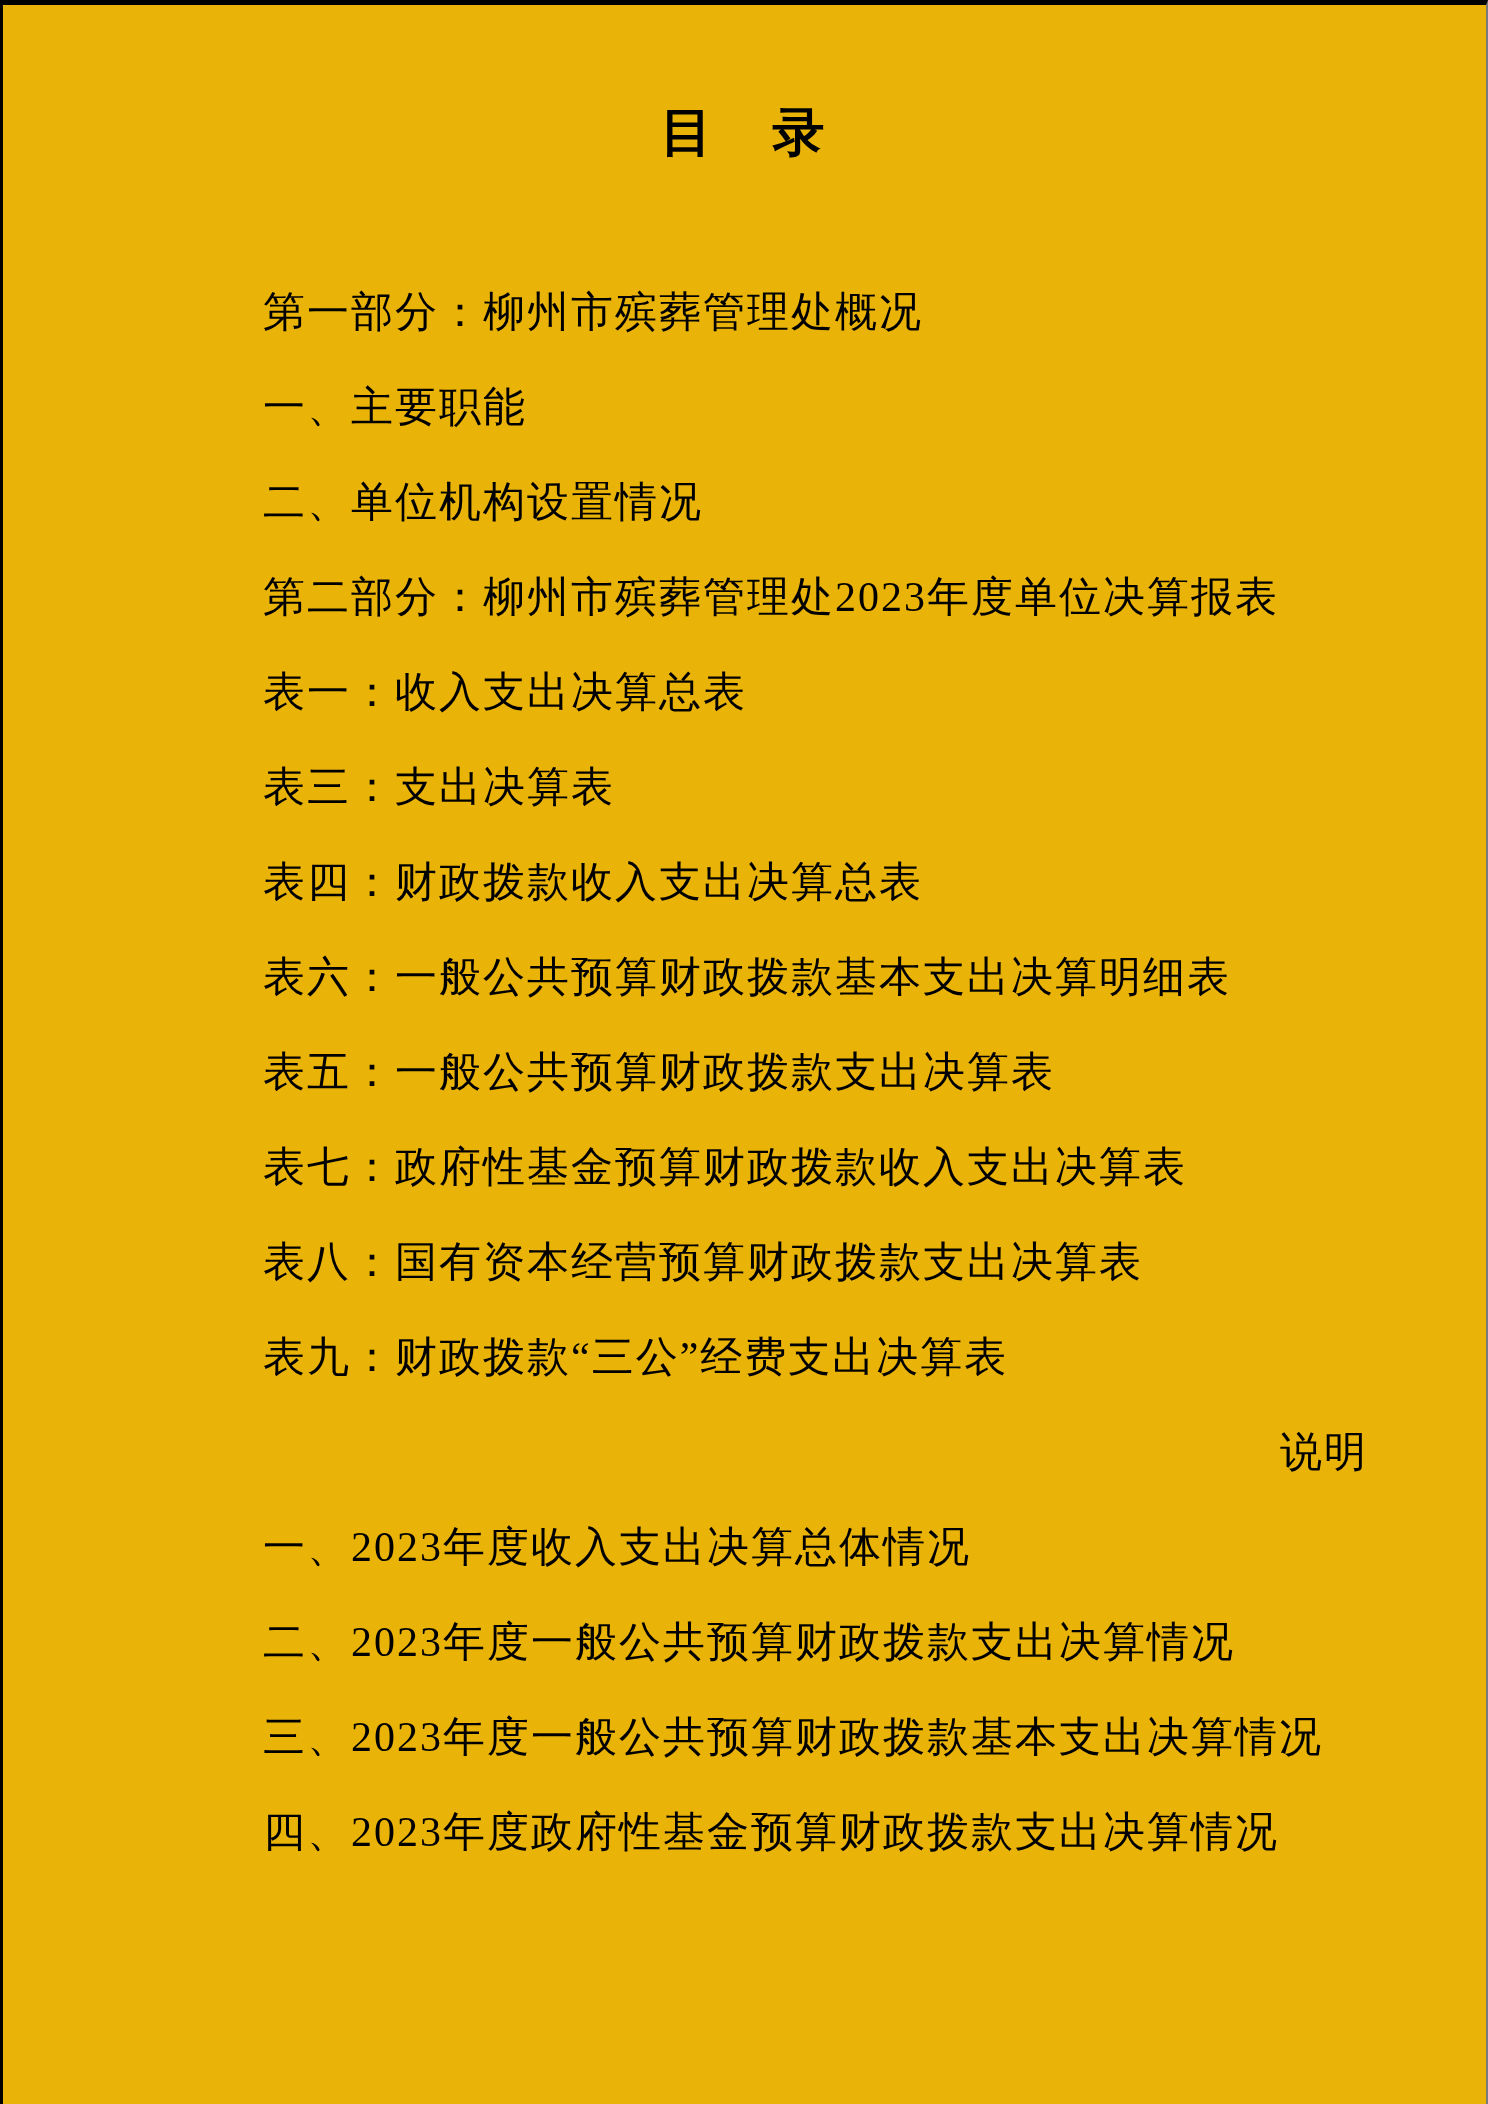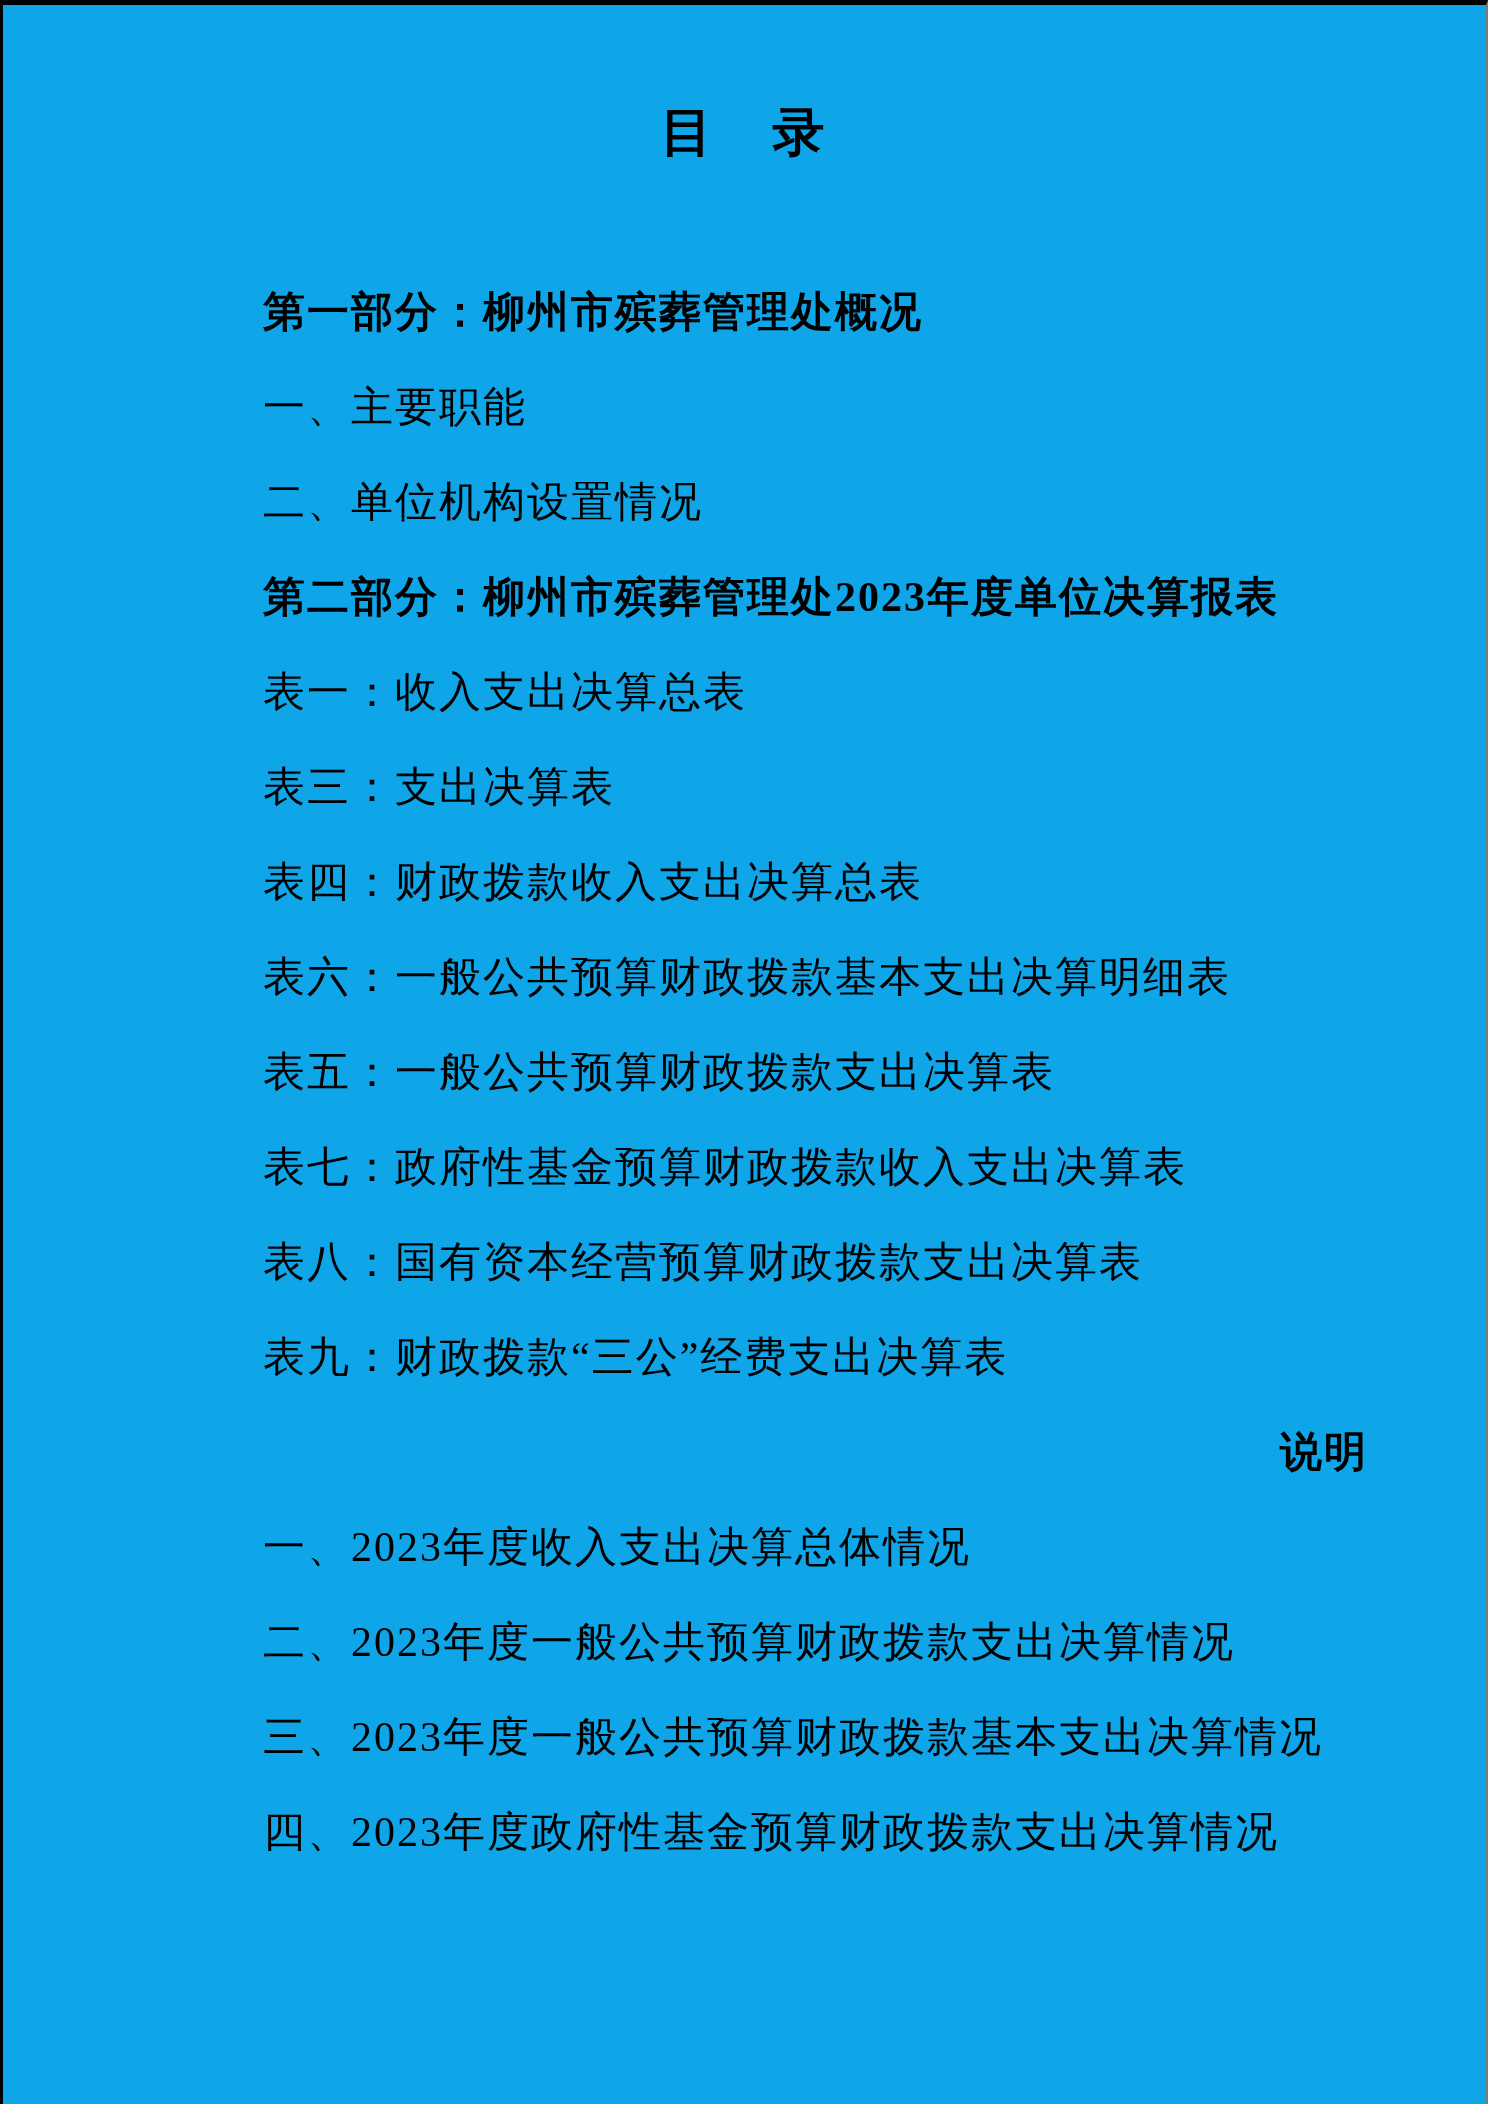--- a/index.html
+++ b/index.html
@@ -5,21 +5,21 @@
   html, body {
     margin: 0;
     padding: 0;
     background: #e8e8e8;
   }
   .page {
     position: relative;
     width: 1488px;
     height: 2104px;
     margin: 0 auto;
-    background: #0ea5e9;
+    background: #eab308;
     box-sizing: border-box;
     border-top: 5px solid #000000;
     border-left: 3px solid #000000;
     border-right: 2px solid #7a7a7a;
     color: #000000;
     font-family: "Liberation Serif", "DejaVu Serif", serif;
     overflow: hidden;
   }
   .doc-title {
     margin: 88px 0 0 0;
@@ -35,21 +35,21 @@
   }
   .toc-line {
     font-size: 42px;
     line-height: 71px;
     letter-spacing: 2px;
     text-indent: 86px;
     margin: 0 0 24px 0;
     white-space: nowrap;
   }
   .toc-heading {
-    font-weight: bold;
+    font-weight: normal;
     white-space: nowrap;
   }
   .toc-para {
     margin: 0 0 24px 0;
   }
   .toc-para .toc-line {
     margin-bottom: 0;
   }
   .noindent {
     text-indent: 0;

